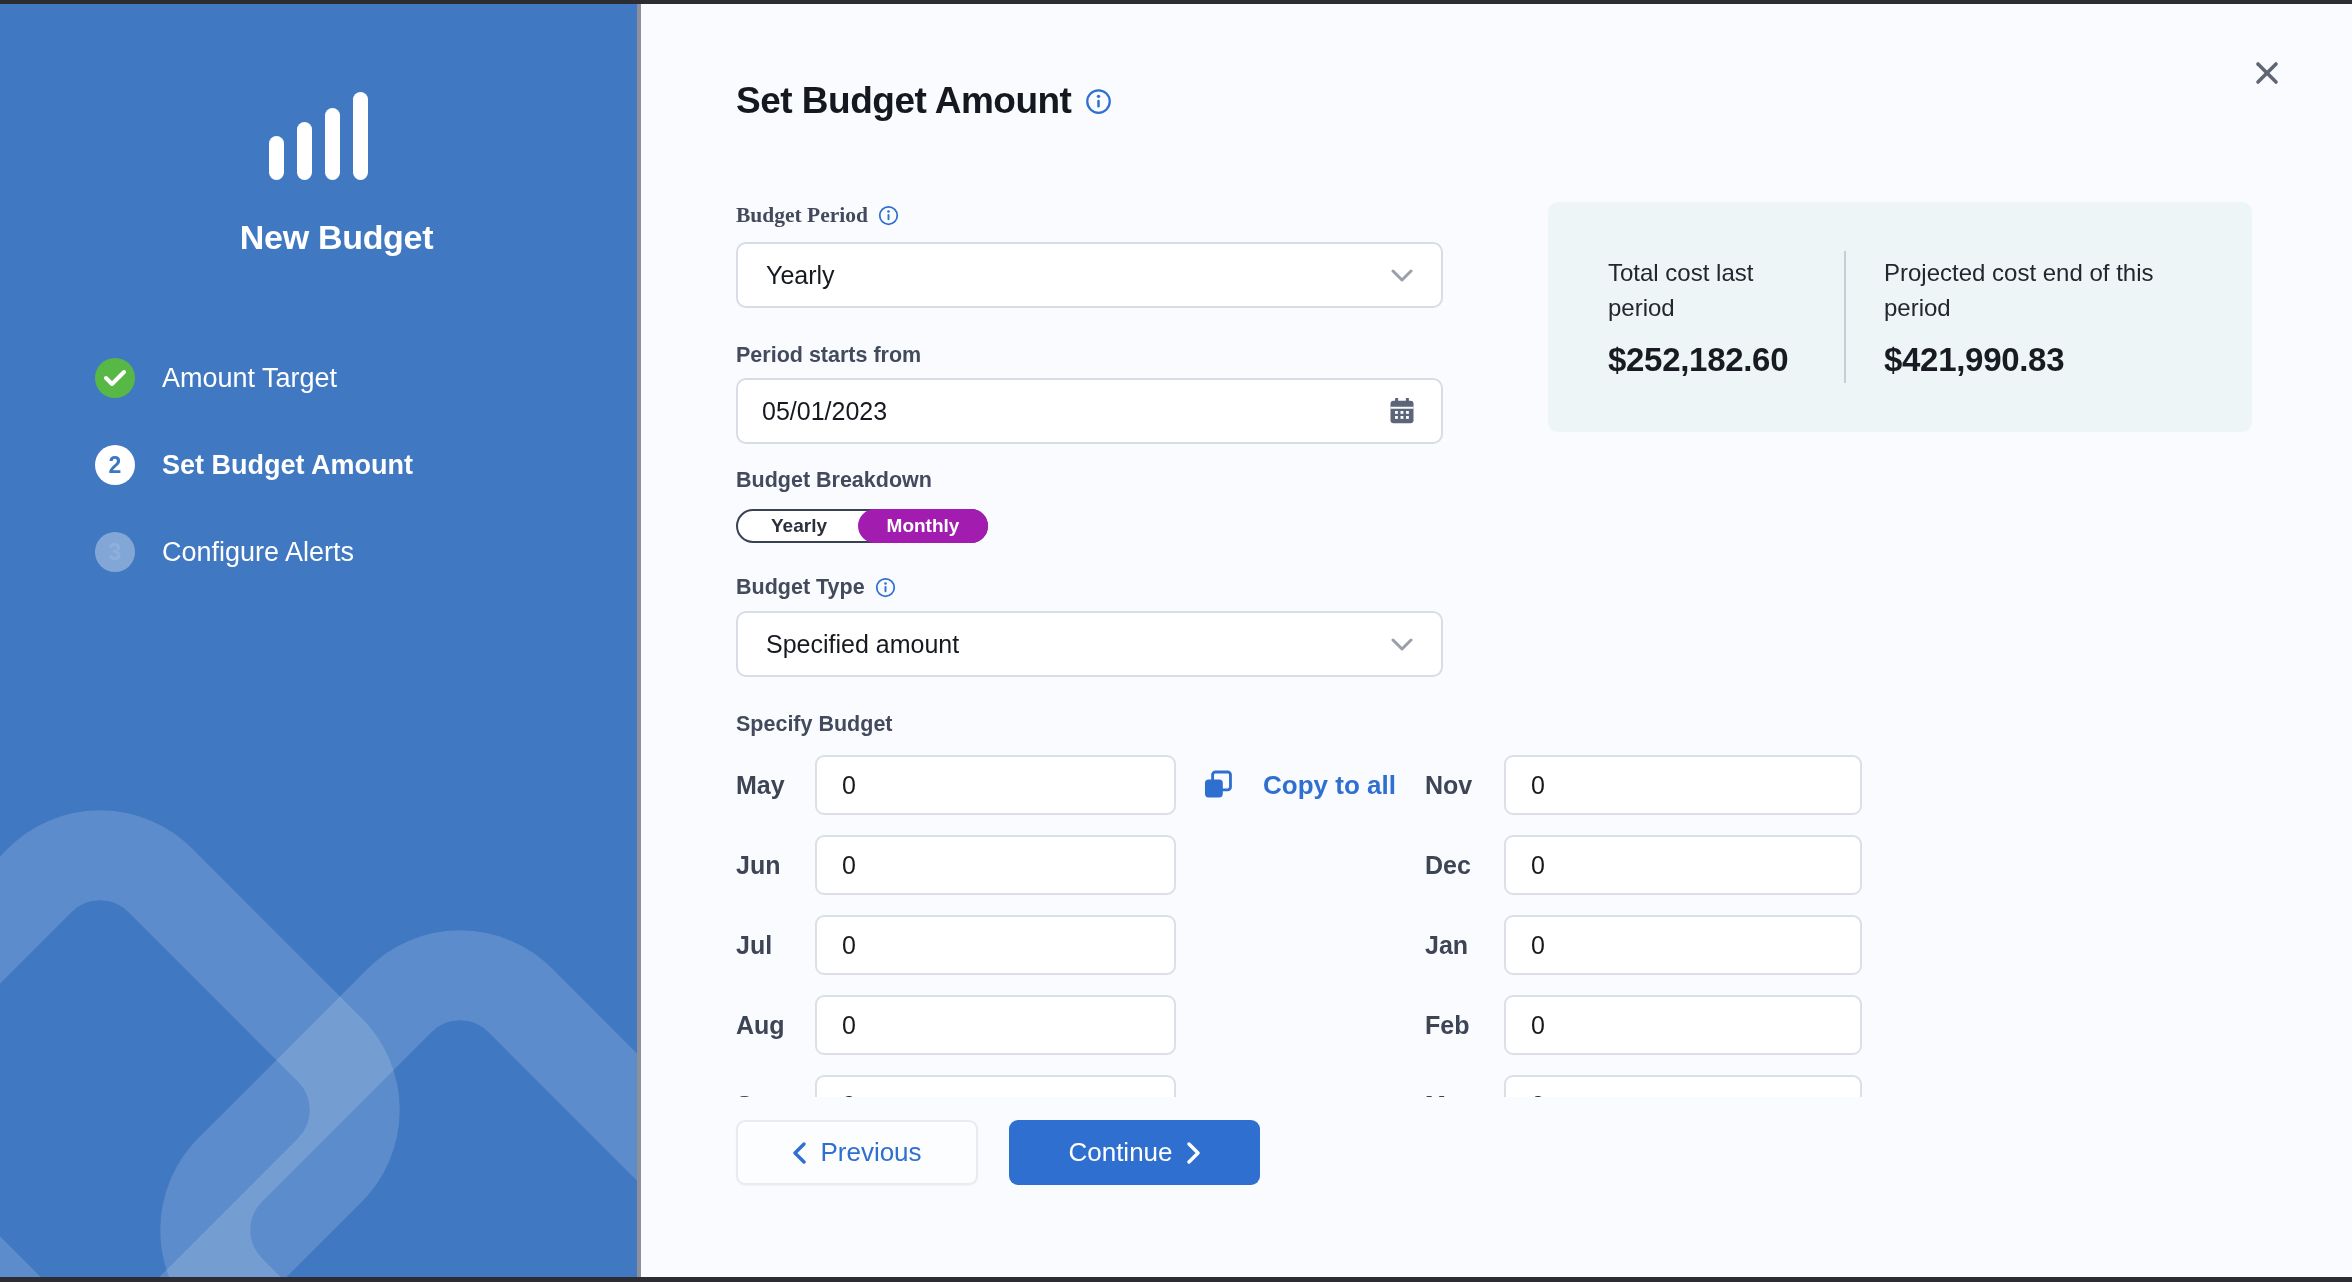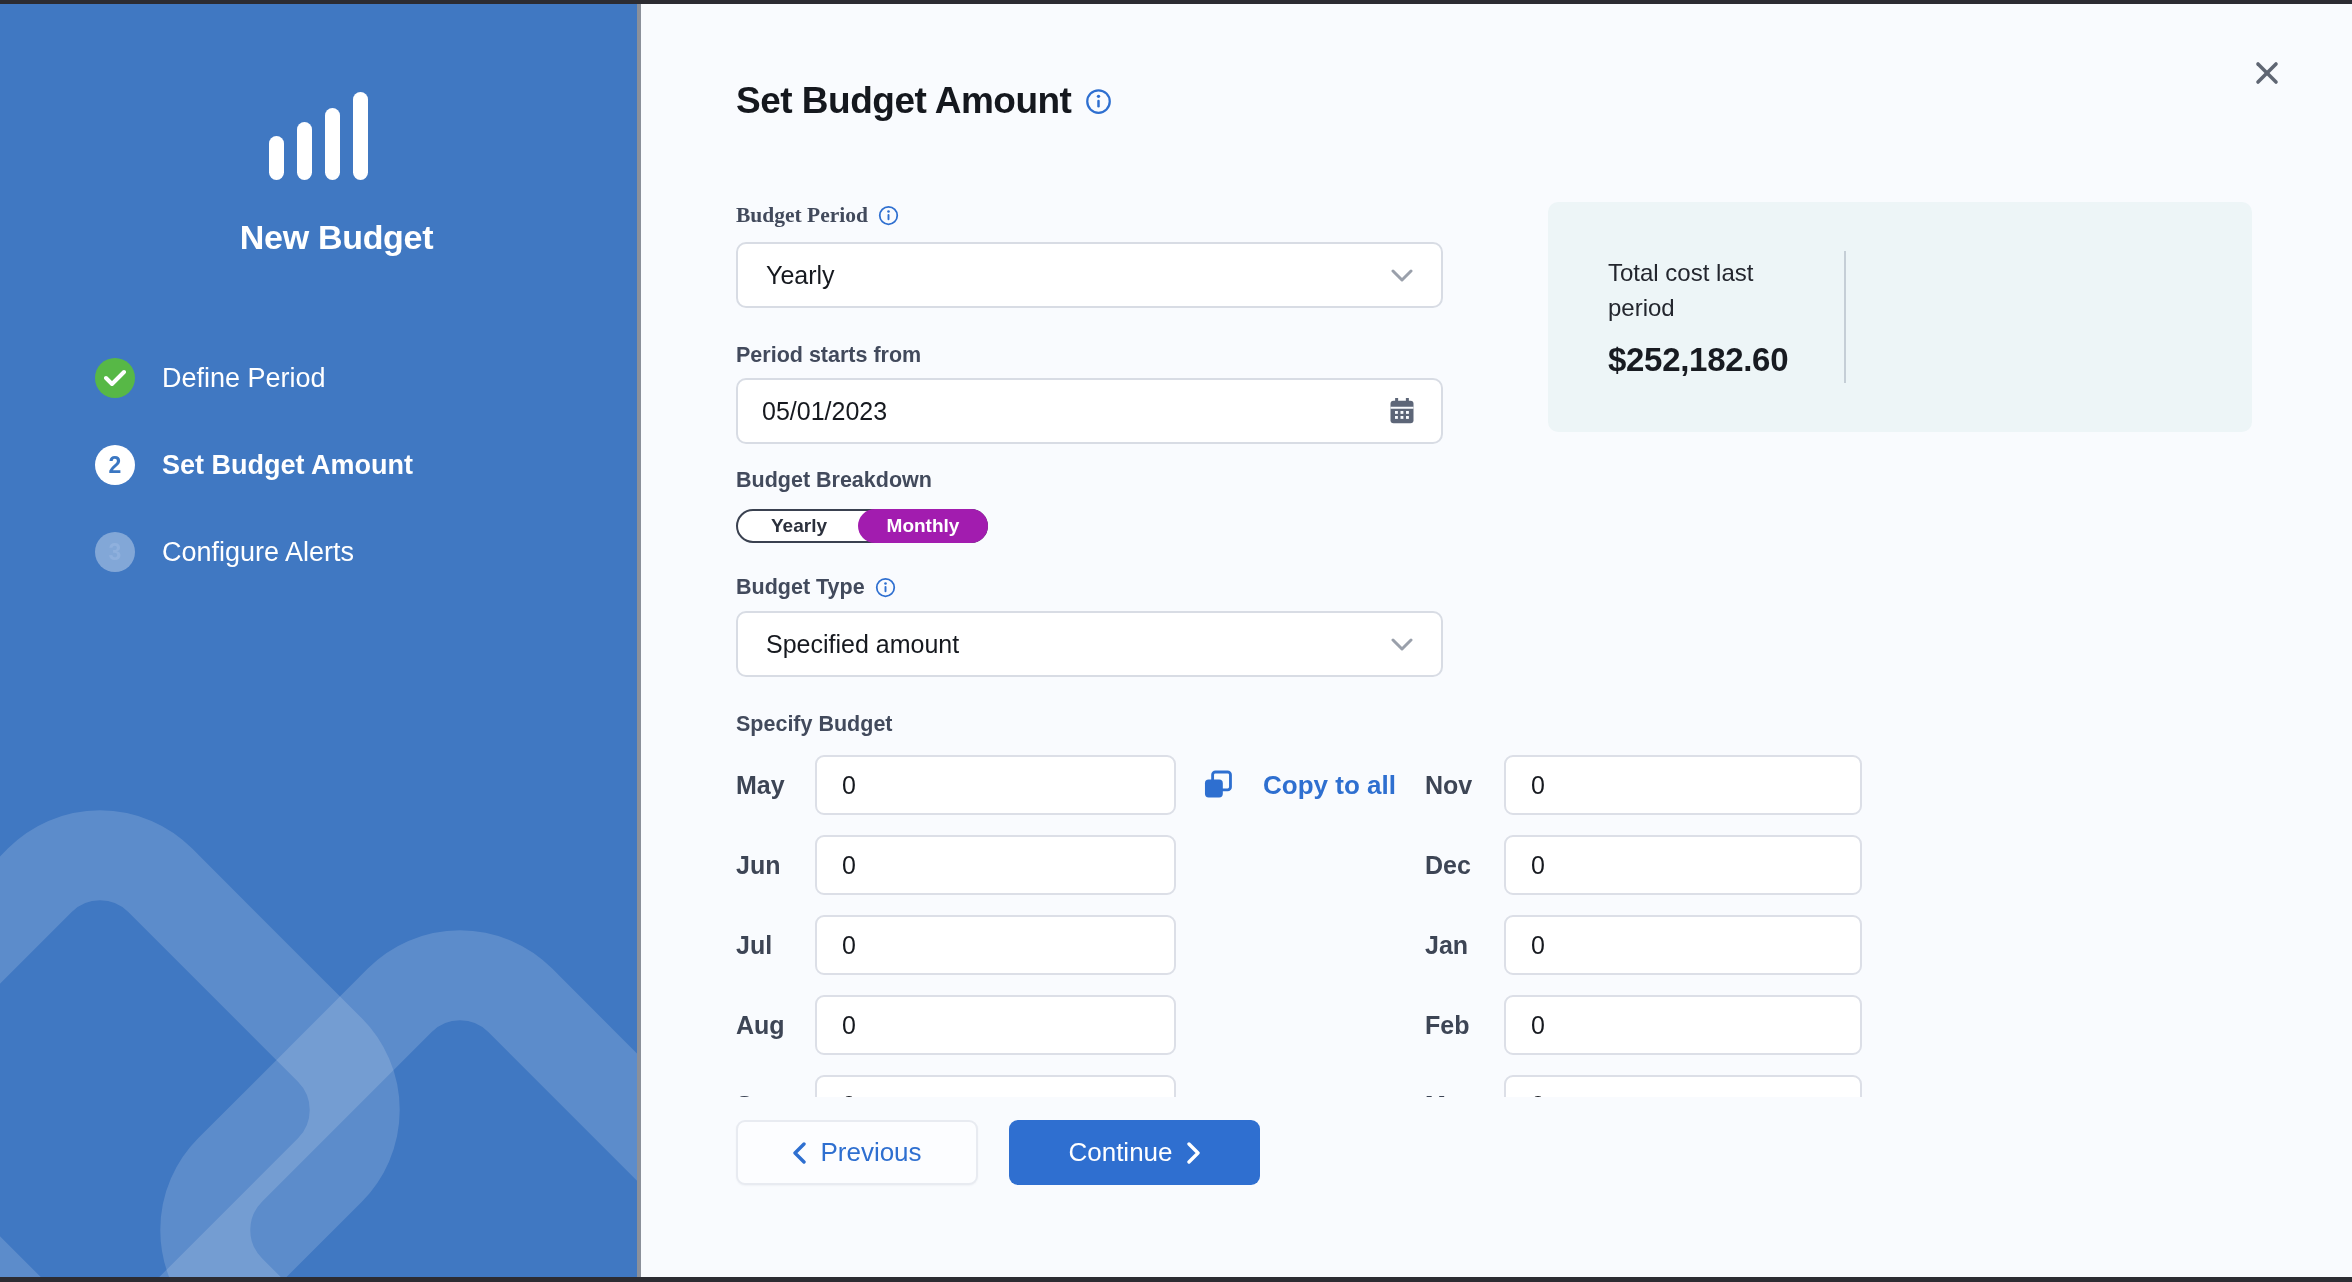--- a/index.html
+++ b/index.html
@@ -140,21 +140,21 @@
 
     <div class="steps">
       <div class="step step-complete">
         <div class="step-circle">
           <span class="icon">
             <svg width="22" height="18" viewBox="0 0 22 18">
                 <polyline points="2,9 8,15 20,3" fill="none" stroke="#ffffff" stroke-width="4" stroke-linecap="round" stroke-linejoin="round"></polyline>
               </svg>
           </span>
         </div>
-        <span class="step-label">Define Period</span>
+        <span class="step-label">Amount Target</span>
       </div>
       <div class="step step-active">
         <div class="step-circle">2</div>
         <span class="step-label">Set Budget Amount</span>
       </div>
       <div class="step step-upcoming">
         <div class="step-circle">3</div>
         <span class="step-label">Configure Alerts</span>
       </div>
     </div>
@@ -297,20 +297,24 @@
         <input class="m-input m-input-right" value="0" style="">
       </div>
     </div>
 
     <div class="summary">
       <div class="sum-col sum-col1">
         <span class="sum-label">Total cost last period</span>
         <span class="sum-value">$252,182.60</span>
       </div>
       <div class="sum-divider"></div>
+      <div class="sum-col sum-col2">
+        <span class="sum-label">Projected cost end of this period</span>
+        <span class="sum-value">$421,990.83</span>
+      </div>
     </div>
 
     <button class="footer-btn btn-continue">
       <span>Continue</span>
       <span class="icon">
         <svg width="14" height="22" viewBox="0 0 14 22">
             <polyline points="2,2 11,11 2,20" fill="none" stroke="#ffffff" stroke-width="3.4" stroke-linecap="round" stroke-linejoin="round"></polyline>
           </svg>
       </span>
     </button>

